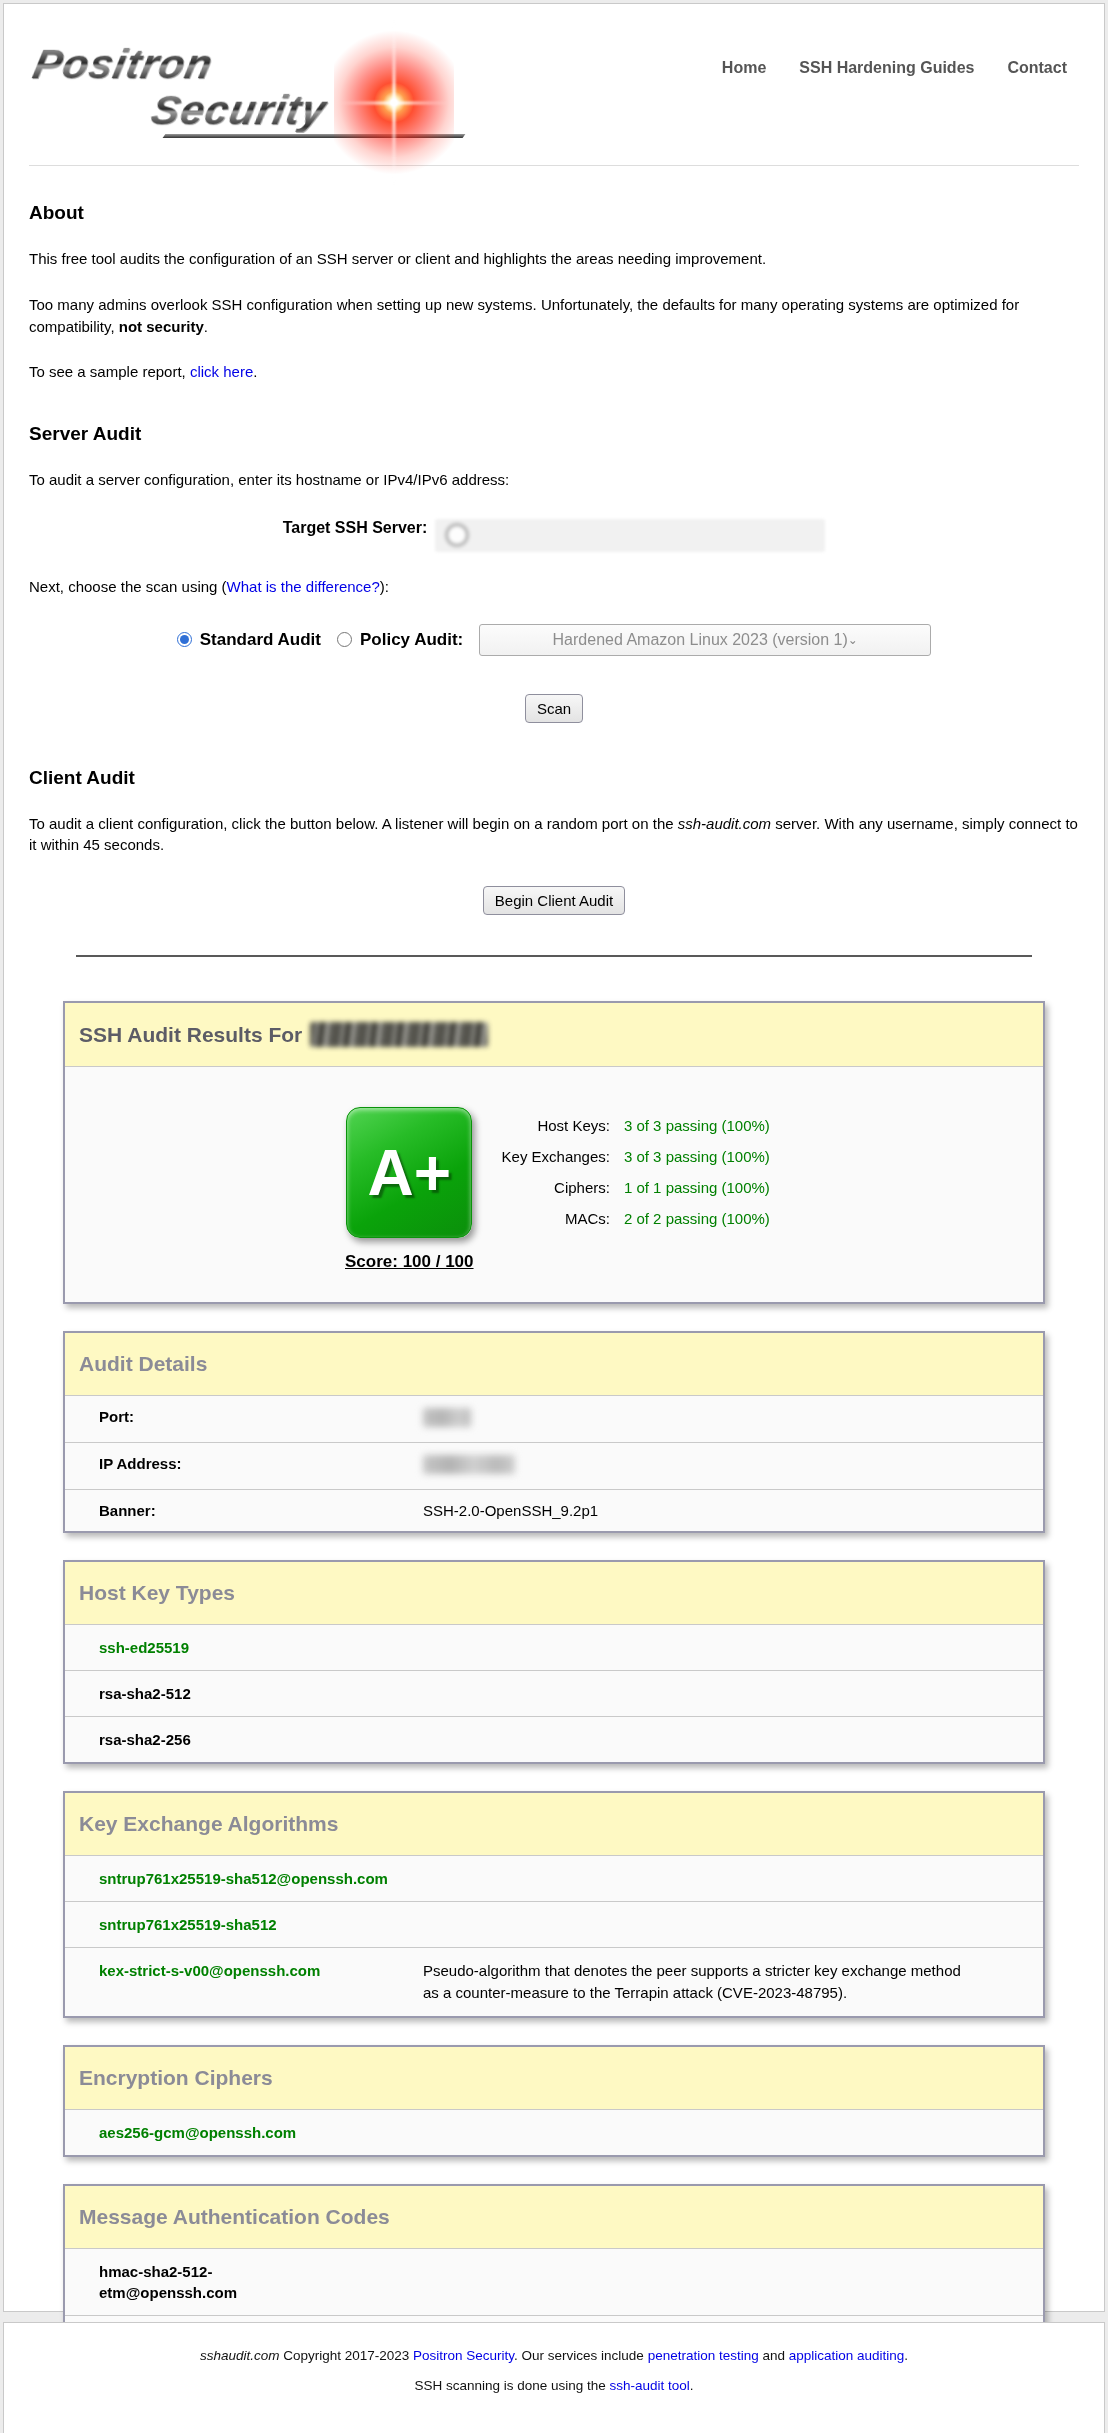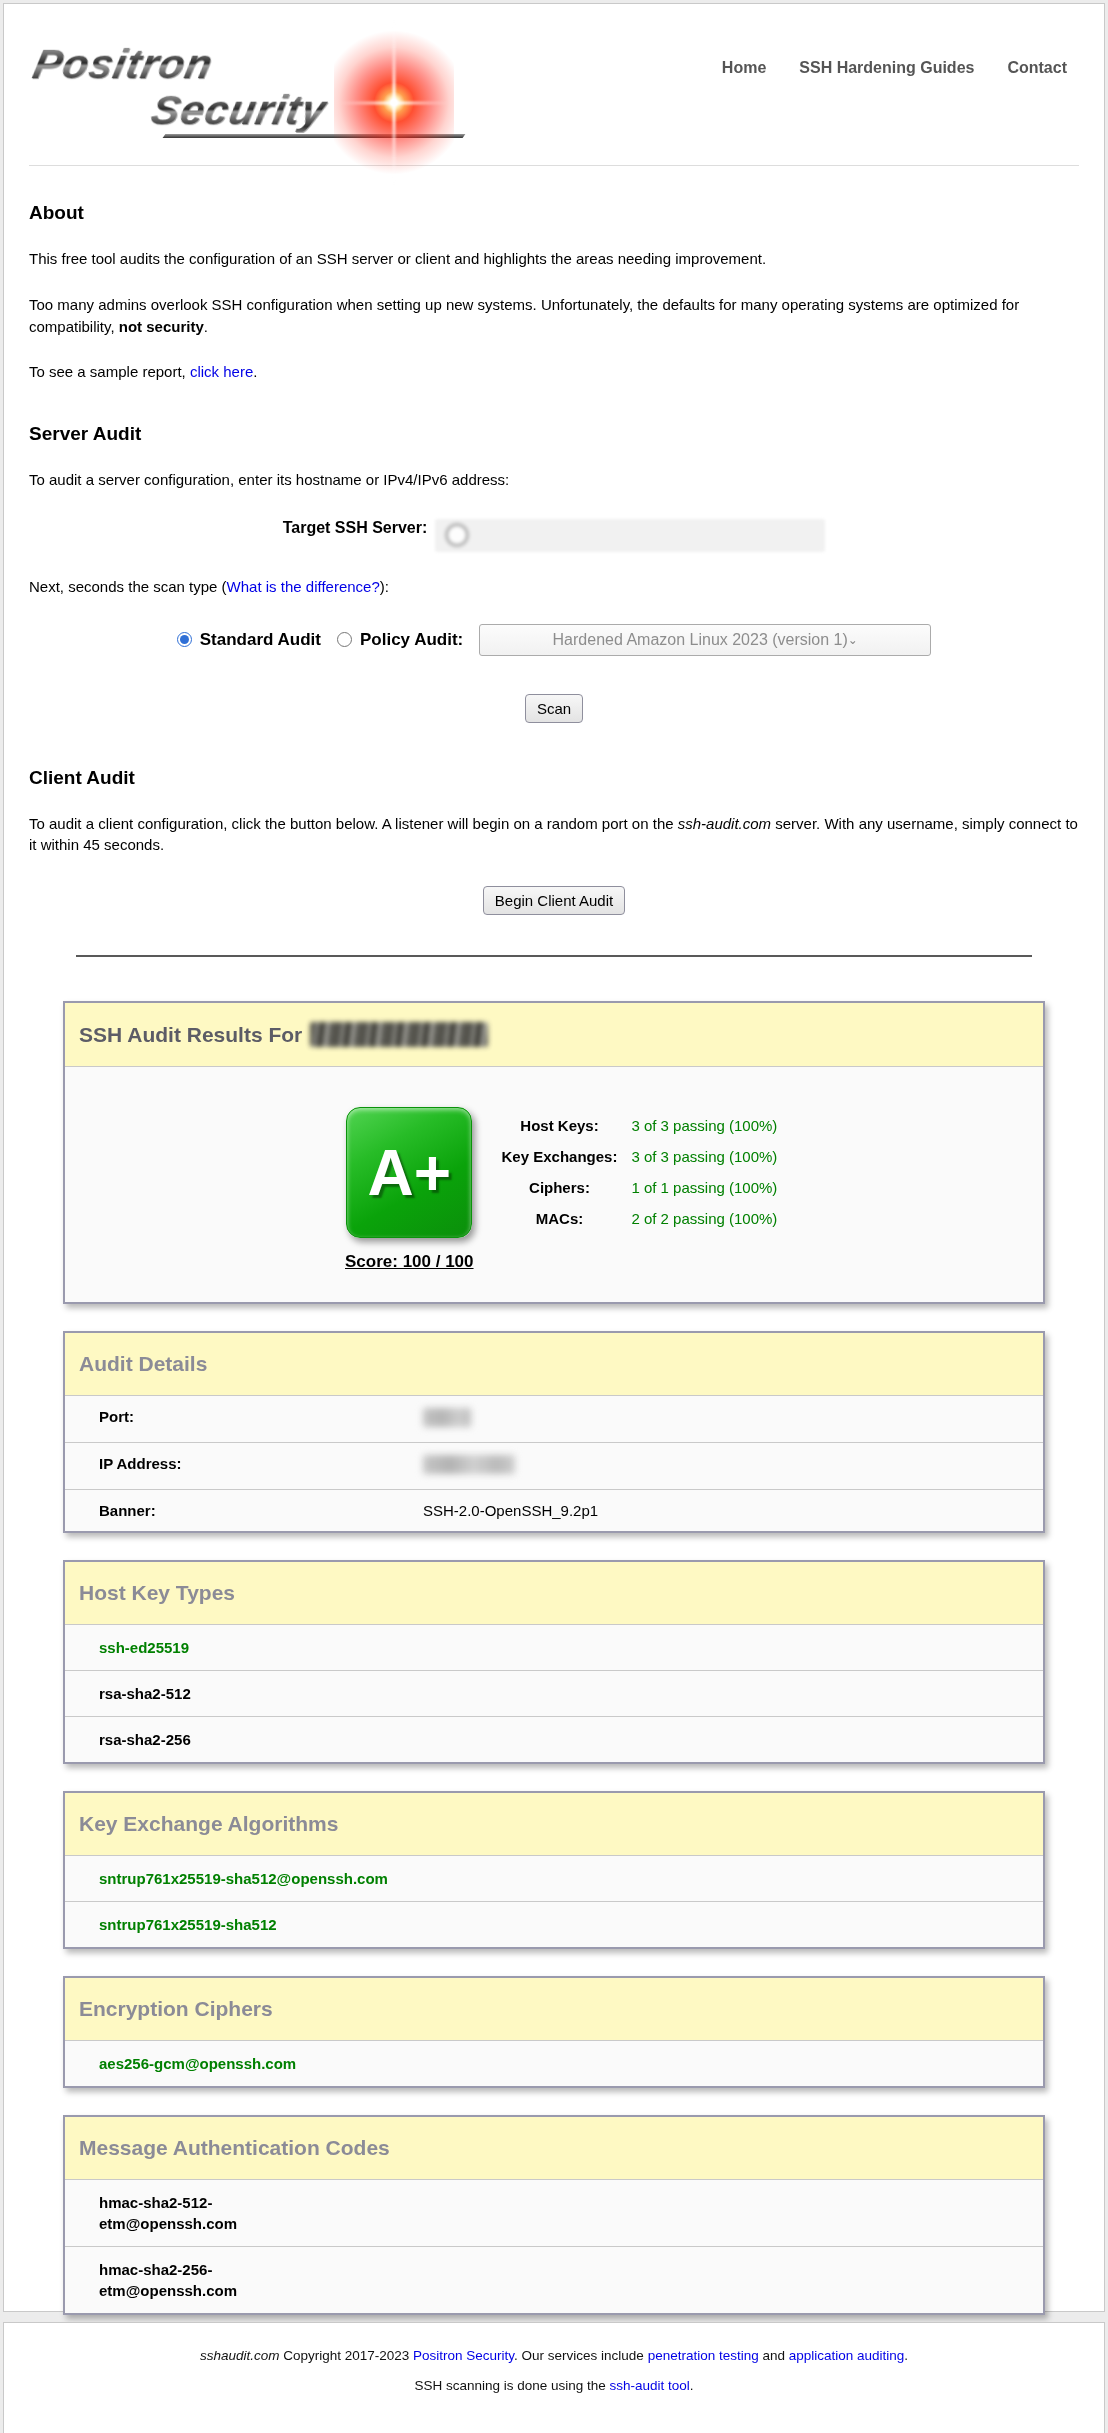--- a/index.html
+++ b/index.html
@@ -131,21 +131,21 @@
   .grade-card {
     width:126px; height:131px; border-radius:14px; margin:0 auto;
     background:linear-gradient(150deg,#52d452 0%,#27bc27 30%,#0aa30a 62%,#0b8f0b 100%);
     border:1px solid #0b930b;
     box-shadow:inset 0 2px 5px rgba(255,255,255,.55), 3px 4px 7px rgba(0,0,0,.4);
     display:flex; align-items:center; justify-content:center;
   }
   .grade-letter { font-size:64px; font-weight:bold; color:#fff; text-shadow:3px 3px 2px rgba(0,0,0,.38); }
   .score-line { margin-top:14px; font-weight:bold; font-size:17px; color:#000;text-decoration:underline; }
   .stats { margin-left:28px; margin-top:10px; display:grid; grid-template-columns:auto auto; column-gap:14px; row-gap:14px; align-content:start; }
-  .stat-label { font-weight:bold; text-align:center; }
+  .stat-label { font-weight:normal; text-align:right; }
   .stat-value { color:#008000; }
 
   
   .redact-host {
     display:inline-block; width:178px; height:25px; margin-left:8px; vertical-align:-5px;
     border-radius:3px; opacity:.88;
     background:repeating-linear-gradient(97deg,#3a3a3a 0 6px,#8a8a8a 6px 9px,#2c2c2c 9px 16px,#9a9a9a 16px 20px,#444 20px 26px);
     filter:blur(2.6px);
   }
   .redact-ip { width:92px; height:19px; border-radius:2px;
@@ -180,21 +180,21 @@
   <p class="body-text">This free tool audits the configuration of an SSH server or client and highlights the areas needing improvement.</p>
   <p class="body-text"><span>Too many admins overlook SSH configuration when setting up new systems. Unfortunately, the defaults for many operating systems are optimized for compatibility, </span><b>not security</b><span>.</span></p>
   <p class="body-text"><span>To see a sample report, </span><a>click here</a><span>.</span></p>
 
   <h2 class="sec" style="margin-top:40px;">Server Audit</h2>
   <p class="body-text">To audit a server configuration, enter its hostname or IPv4/IPv6 address:</p>
   <div class="target-row">
     <span class="target-label">Target SSH Server:</span>
     <div class="blur-input"></div>
   </div>
-  <p class="body-text scan-type-line"><span>Next, seconds the scan type (</span><a>What is the difference?</a><span>):</span></p>
+  <p class="body-text scan-type-line"><span>Next, choose the scan using (</span><a>What is the difference?</a><span>):</span></p>
   <div class="radio-row">
     <input type="radio" name="scantype" checked="" style="">
     <span class="radio-label">Standard Audit</span>
     <input type="radio" name="scantype" style="">
     <span class="radio-label">Policy Audit:</span>
     <div class="select-box">
       <span>Hardened Amazon Linux 2023 (version 1)</span>
       <span class="chev">⌄</span>
     </div>
   </div>
@@ -268,20 +268,24 @@
     <div class="panel">
       <div class="panel-header">Key Exchange Algorithms</div>
       <div class="row">
         <span class="algo-name kex-name" data-color="green">sntrup761x25519-sha512@openssh.com</span>
         <span class="kex-note"></span>
       </div>
       <div class="row">
         <span class="algo-name kex-name" data-color="green">sntrup761x25519-sha512</span>
         <span class="kex-note"></span>
       </div>
+      <div class="row">
+        <span class="algo-name kex-name" data-color="green">kex-strict-s-v00@openssh.com</span>
+        <span class="kex-note">Pseudo-algorithm that denotes the peer supports a stricter key exchange method as a counter-measure to the Terrapin attack (CVE-2023-48795).</span>
+      </div>
     </div>
 
     <div class="panel">
       <div class="panel-header">Encryption Ciphers</div>
       <div class="row">
         <span class="algo-name" data-color="green">aes256-gcm@openssh.com</span>
       </div>
     </div>
 
     <div class="panel">

